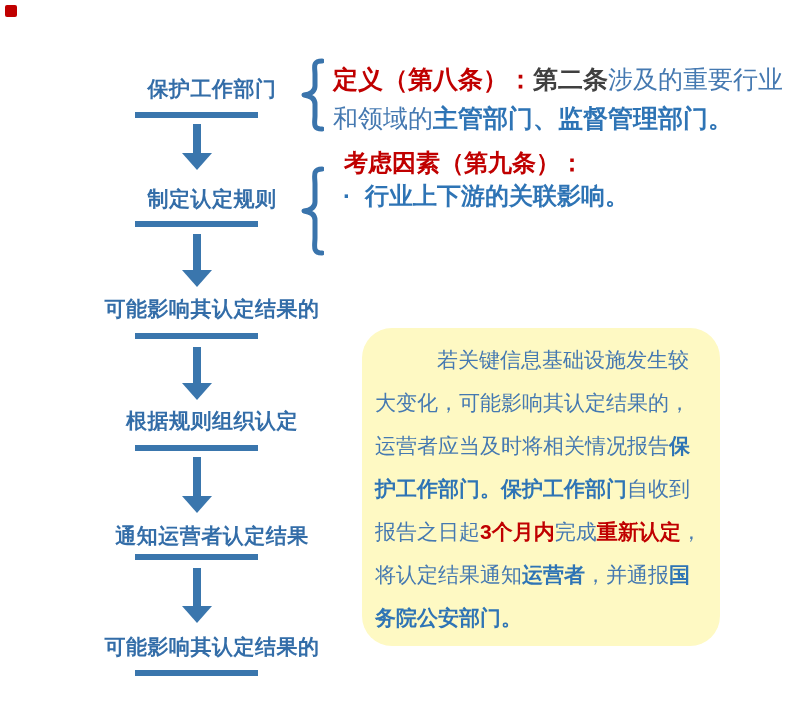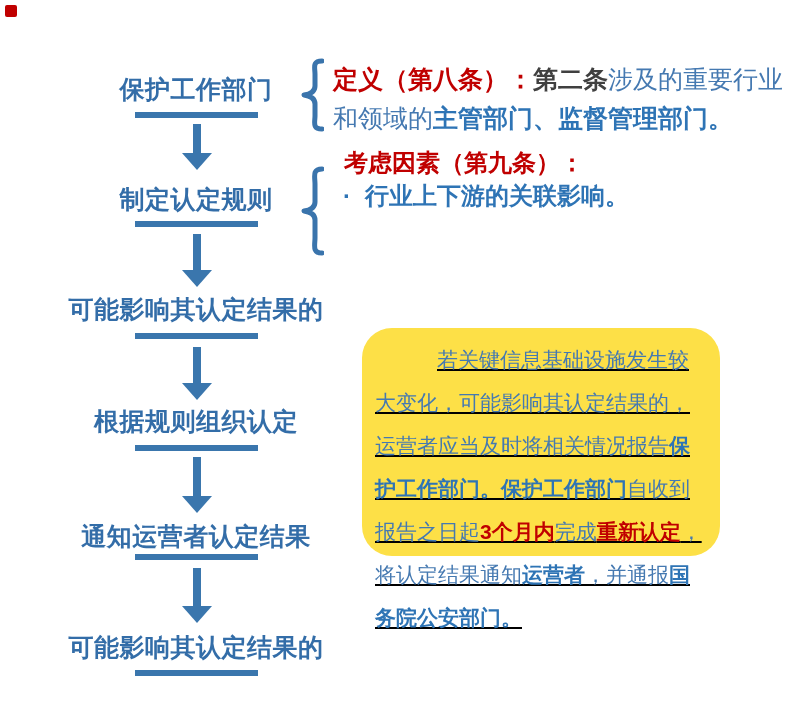--- a/index.html
+++ b/index.html
@@ -2,22 +2,22 @@
 <html><head>
 <meta charset="utf-8">
 <style>
   html,body{margin:0;padding:0;}
   body{
     width:785px;height:716px;position:relative;background:#ffffff;
     font-family:"Liberation Sans",sans-serif;overflow:hidden;
   }
   
   .flow-step{
-    position:absolute;left:0;width:392px;text-align:center;
-    font-size:25px;font-weight:700;color:#336DA8;line-height:34px;
+    position:absolute;left:16px;width:392px;text-align:center;
+    font-size:21px;font-weight:700;color:#336DA8;line-height:34px;
     white-space:nowrap;letter-spacing:0.5px;
   }
   .step-bar{
     position:absolute;left:135px;width:123px;height:6px;background:#3A76AD;
   }
   .flow-arrow{position:absolute;left:181px;width:31px;}
   .arrow-stem{margin:0 auto;width:8px;background:#3A76AD;}
   .arrow-head{
     width:0;height:0;margin:0 auto;
     border-left:15px solid transparent;border-right:15px solid transparent;
@@ -36,22 +36,22 @@
     font-size:24px;font-weight:700;color:#C00000;white-space:nowrap;
   }
   .factors-list{position:absolute;left:343px;top:175px;}
   .factor-item{
     height:41px;line-height:41px;font-size:24px;font-weight:700;color:#2E74B5;
     white-space:nowrap;
   }
   .bullet-dot{display:inline-block;width:22px;font-weight:700;color:#2E74B5;}
   
   .note-box{
-    position:absolute;left:362px;top:328px;width:358px;height:228px;
-    background:#fde047;border-radius:30px;text-decoration:underline;
+    position:absolute;left:362px;top:328px;width:358px;height:318px;
+    background:#fef9c3;border-radius:30px;
   }
   .note-text{
     padding:10px 13px 0 13px;font-size:21px;line-height:43px;
     text-indent:62px;text-align:left;
   }
   
   .seg-light{color:#4579B1;font-weight:400;}
   .seg-blue-bold{color:#2E74B5;font-weight:700;}
   .seg-red-bold{color:#C00000;font-weight:700;text-align:right;}
   .seg-orange-bold{color:#404040;font-weight:700;}

